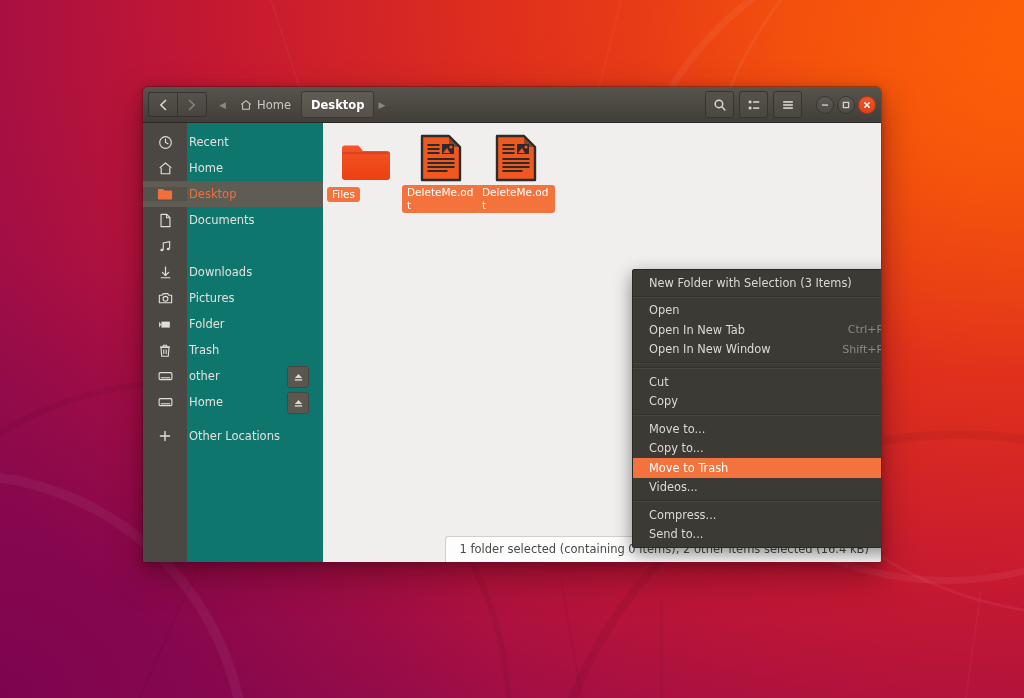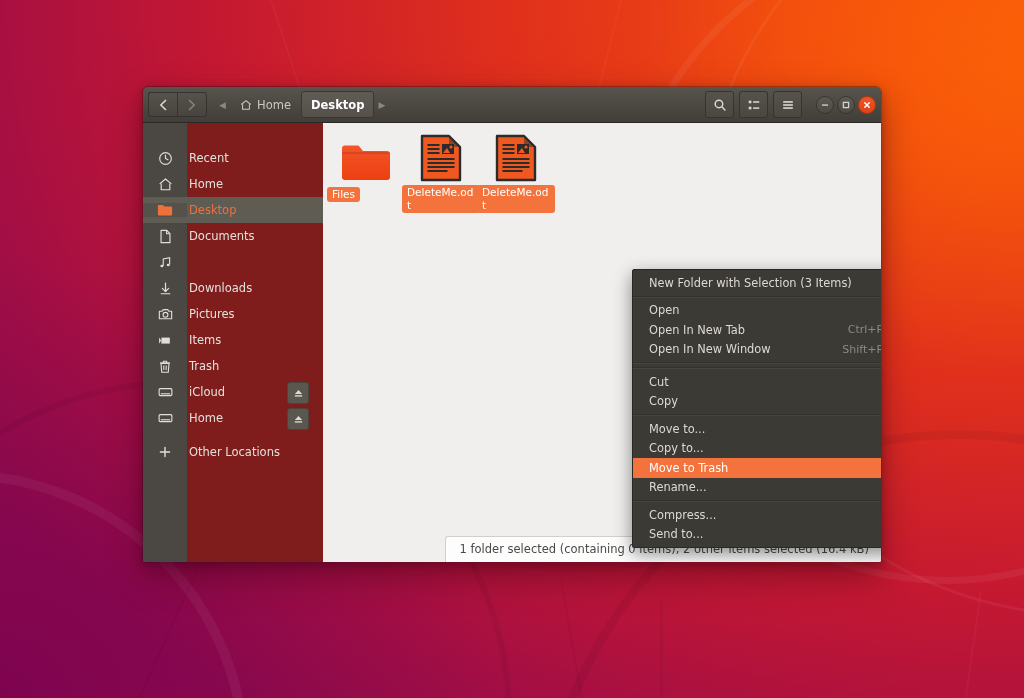--- a/index.html
+++ b/index.html
@@ -90,24 +90,24 @@
       background:linear-gradient(180deg,#5c5952,#4d4a44);border:1px solid #393631;color:#d5d2cc;}
   .wb.close{background:linear-gradient(180deg,#f0552a,#dd4315);border-color:#b8350e;color:#fff;}
   .wb svg{display:block;}
 
   
   .wbody{flex:1;display:flex;min-height:0;position:relative;}
 
   
   .sidebar{
     width:180px;flex:0 0 180px;
-    background:#7f1d1d;
+    background:#0f766e;
     position:relative;
     display:flex;flex-direction:column;
-    padding-top:22px;
+    padding-top:6px;
   }
   .sidebar::before{
     content:"";position:absolute;left:0;top:0;bottom:0;width:44px;
     background:#4b4843;
   }
   .srow{
     height:26px;display:flex;align-items:center;position:relative;
     color:#e3e0da;font-size:11.5px;
   }
   .srow .sico{
@@ -351,21 +351,21 @@
         <span class="slabel">Pictures</span>
       </div>
 
       <div class="srow">
         <span class="sico">
           <svg width="15" height="13" viewBox="0 0 16 13">
             <rect x="3.6" y="3.4" width="9" height="6.4" fill="currentColor"></rect>
             <polygon points="1.1,3.2 1.1,10 3.3,6.6" fill="currentColor"></polygon>
           </svg>
         </span>
-        <span class="slabel">Items</span>
+        <span class="slabel">Folder</span>
       </div>
 
       <div class="srow">
         <span class="sico">
           <svg width="14" height="15" viewBox="0 0 15 16" fill="none" stroke="currentColor" stroke-width="1.2" stroke-linejoin="round">
             <path d="M3.2 4.6 H11.8 L11 14.2 H4 Z"></path>
               <line x1="2.1" y1="4.2" x2="12.9" y2="4.2"></line>
             <path d="M5.7 4 V2.4 H9.3 V4"></path>
               <line x1="6.2" y1="6.8" x2="6.2" y2="11.8"></line>
               <line x1="8.8" y1="6.8" x2="8.8" y2="11.8"></line>
@@ -374,21 +374,21 @@
         <span class="slabel">Trash</span>
       </div>
 
       <div class="srow">
         <span class="sico">
           <svg width="15" height="12" viewBox="0 0 16 12">
             <rect x="1.2" y="2.4" width="13.6" height="7.4" rx="1.1" fill="none" stroke="currentColor" stroke-width="1.2"></rect>
             <rect x="3" y="7.3" width="10" height="1.2" fill="currentColor"></rect>
           </svg>
         </span>
-        <span class="slabel">iCloud</span>
+        <span class="slabel">other</span>
         <span class="eject">
           <svg width="11" height="11" viewBox="0 0 12 12">
             <polygon points="6,2.1 10,6.6 2,6.6" fill="#ddd9d2"></polygon>
             <rect x="2" y="7.9" width="8" height="1.5" fill="#ddd9d2"></rect>
           </svg>
         </span>
       </div>
 
       <div class="srow">
         <span class="sico">
@@ -526,21 +526,21 @@
       </div>
       <div class="mi">
         <span class="mlbl">Copy to...</span>
         <span class="macc"></span>
       </div>
       <div class="mi sel">
         <span class="mlbl">Move to Trash</span>
 
       </div>
       <div class="mi">
-        <span class="mlbl">Rename...</span>
+        <span class="mlbl">Videos...</span>
 
       </div>
       <div class="msep"></div>
 
       <div class="mi">
         <span class="mlbl">Compress...</span>
         <span class="macc"></span>
       </div>
       <div class="mi">
         <span class="mlbl">Send to...</span>

